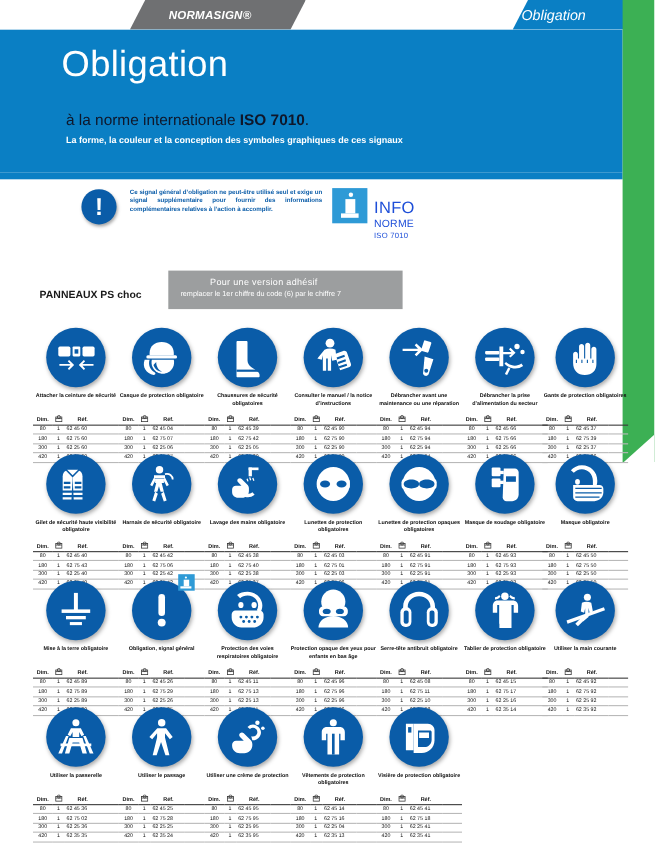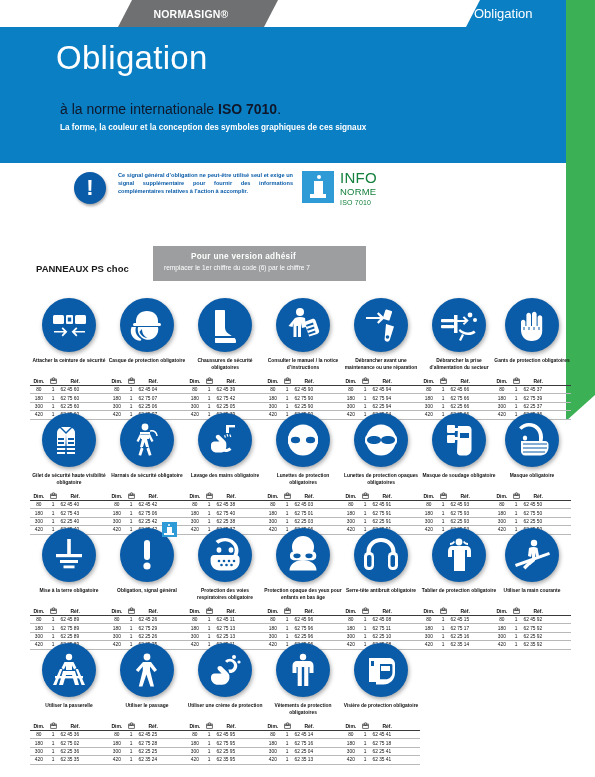--- a/index.html
+++ b/index.html
@@ -4,21 +4,21 @@
 <style>
   html,body{margin:0;padding:0;}
   body{
     width:595px;height:777px;
     background:#ffffff;
     font-family:"Liberation Sans", sans-serif;
     overflow:hidden;
     position:relative;
   }
   
-  .topbar{position:absolute;left:0;top:0;width:595px;height:27px;}
+  .topbar{position:absolute;left:0;top:0;width:595px;height:27px;font-style:italic;}
   .tb-white{position:absolute;left:0;top:0;width:130px;height:27px;background:#ffffff;}
   .tb-grey{position:absolute;left:118px;top:0;width:160px;height:27px;background:#6f7072;
            clip-path:polygon(14px 0,160px 0,146px 27px,0 27px);}
   .tb-black{position:absolute;left:264px;top:0;width:216px;height:27px;background:#1a1a1a;
             clip-path:polygon(14px 0,216px 0,202px 27px,0 27px);}
   .tb-blue{position:absolute;left:466px;top:0;width:112px;height:27px;background:#0a7fc4;
            clip-path:polygon(14px 0,112px 0,112px 27px,0 27px);}
   .tb-grey span{position:absolute;left:0;top:0;width:146px;height:27px;display:flex;align-items:center;
                 justify-content:center;color:#fff;font-size:10.5px;font-weight:bold;letter-spacing:.2px;}
   .tb-black span{position:absolute;left:6px;top:0;width:196px;height:27px;display:flex;align-items:center;
@@ -47,29 +47,29 @@
             background:#0a5ca8;box-shadow:1px 2px 3px rgba(0,0,0,.35);}
   .note-ico:after{content:"!";position:absolute;left:0;top:0;width:32px;height:32px;color:#fff;
             font-size:22px;font-weight:bold;display:flex;align-items:center;justify-content:center;}
   .note-txt{position:absolute;left:44px;top:1px;width:175px;color:#0a5ca8;font-size:5.6px;
             font-weight:bold;line-height:8.2px;text-align:justify;}
   .info-badge{position:absolute;left:228px;top:1px;width:32px;height:32px;background:#2e9ad6;}
   .info-badge .i-glyph{position:absolute;left:7px;top:4px;width:18px;height:24px;}
   .info-badge .i-dot{position:absolute;left:8px;top:0;width:4px;height:4px;background:#fff;border-radius:50%;}
   .info-badge .i-stem{position:absolute;left:5px;top:6px;width:9px;height:13px;background:#fff;}
   .info-badge .i-base{position:absolute;left:1px;top:19px;width:16px;height:4px;background:#fff;}
-  .info-lines{position:absolute;left:266px;top:0px;color:#15803d;line-height:1;}
+  .info-lines{position:absolute;left:266px;top:12px;color:#1d4ed8;line-height:1;}
   .info-lines .l1{font-size:15px;letter-spacing:.3px;}
   .info-lines .l2{font-size:9.5px;margin-top:2px;letter-spacing:.2px;}
   .info-lines .l3{font-size:7px;margin-top:2px;letter-spacing:.2px;}
 
   
   .ps-label{position:absolute;left:36px;top:263px;font-size:9.5px;font-weight:bold;color:#1a1a1a;}
   .greybar{position:absolute;left:153px;top:246px;width:213px;height:35px;background:#9c9e9f;}
-  .greybar .g1{position:absolute;left:11px;top:6px;color:#ffffff;font-size:8.2px;font-weight:bold;letter-spacing:.3px;padding-left:27px;}
+  .greybar .g1{position:absolute;left:11px;top:6px;color:#ffffff;font-size:8.2px;font-weight:normal;letter-spacing:.3px;padding-left:27px;}
   .greybar .g2{position:absolute;left:11px;top:18px;color:#ffffff;font-size:6.6px;}
 
   
   .grid{position:absolute;left:0;top:296px;width:566px;}
   .prow{position:relative;height:115px;}
   .cell{position:absolute;top:0;width:78px;}
   .pic-wrap{position:relative;width:78px;height:62px;}
   .pic{position:absolute;left:50%;top:2px;transform:translateX(-50%);
        width:54px;height:54px;border-radius:50%;background:#0a5ca8;
        box-shadow:1px 2px 4px rgba(0,0,0,.35);}

